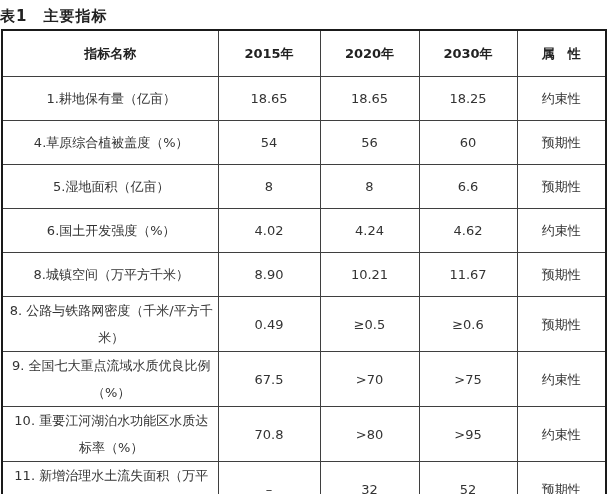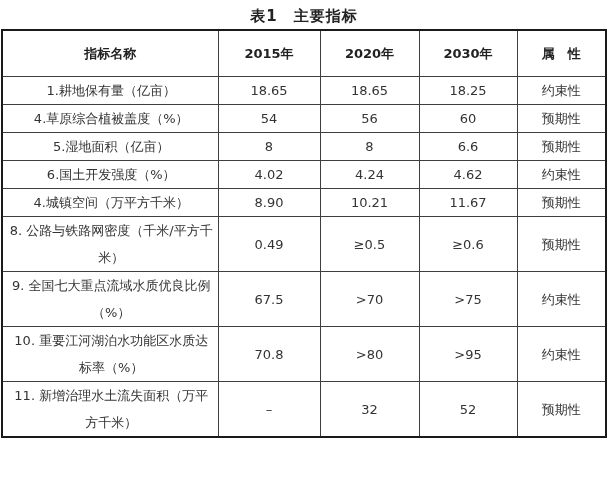--- a/index.html
+++ b/index.html
@@ -10,21 +10,21 @@
     font-family: "DejaVu Sans", "Liberation Sans", sans-serif;
     color: #333333;
   }
   .page {
     width: 608px;
     height: 494px;
     box-sizing: border-box;
     padding-top: 5px;
   }
   .table-title {
-    text-align: center;
+    text-align: left;
     font-size: 15px;
     font-weight: bold;
     color: #222222;
     height: 24px;
     line-height: 22px;
     letter-spacing: 1px;
   }
   table.indicators {
     border-collapse: collapse;
     table-layout: fixed;
@@ -49,21 +49,21 @@
     height: 30px;
     padding: 9px;
   }
   td.name-cell {
     text-align: center;
     padding: 0 4px 0 6px;
     word-break: break-all;
   }
   td.val-cell, td.attr-cell {
     text-align: center;
-    padding: 0;
+    padding: 8px;
   }
 </style>
 </head>
 <body>
 
 <div class="page">
   <div class="table-title">表1　主要指标</div>
 
   <table class="indicators">
     <colgroup>
@@ -105,21 +105,21 @@
         <td class="attr-cell">预期性</td>
       </tr>
       <tr>
         <td class="name-cell">6.国土开发强度（%）</td>
         <td class="val-cell">4.02</td>
         <td class="val-cell">4.24</td>
         <td class="val-cell">4.62</td>
         <td class="attr-cell">约束性</td>
       </tr>
       <tr>
-        <td class="name-cell">4.城镇空间（万平方千米）</td>
+        <td class="name-cell">8.城镇空间（万平方千米）</td>
         <td class="val-cell">8.90</td>
         <td class="val-cell">10.21</td>
         <td class="val-cell">11.67</td>
         <td class="attr-cell">预期性</td>
       </tr>
       <tr>
         <td class="name-cell">8. 公路与铁路网密度（千米/平方千米）</td>
         <td class="val-cell">0.49</td>
         <td class="val-cell">≥0.5</td>
         <td class="val-cell">≥0.6</td>

